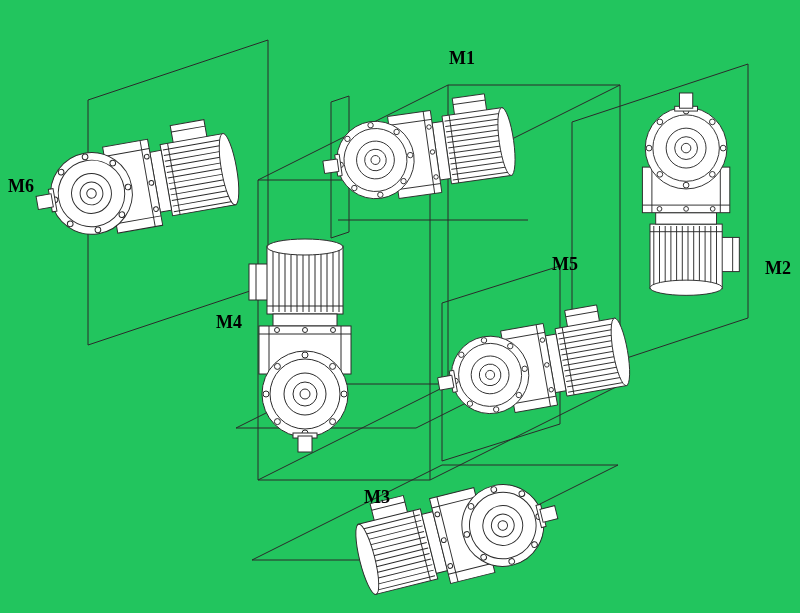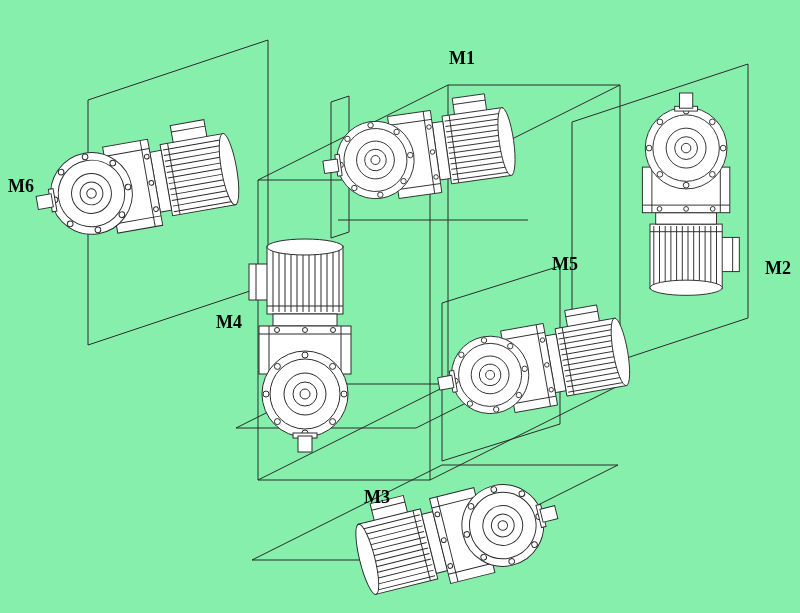--- a/index.html
+++ b/index.html
@@ -1,20 +1,20 @@
 <!DOCTYPE html>
 <html><head>
 <meta charset="utf-8">
 <style>
   html, body { margin: 0; padding: 0; background: #ffffff; }
   .canvas {
     position: relative;
     width: 800px;
     height: 613px;
-    background: #86efac;
+    background: #22c55e;
     overflow: hidden;
     font-family: "Liberation Serif", serif;
   }
   svg { display: block; }
   .ln { stroke: #2b2b2b; stroke-width: 1; fill: none; }
   .wh { stroke: #2b2b2b; stroke-width: 1; fill: #ffffff; }
   .lbl {
     font-family: "Liberation Serif", serif;
     font-weight: bold;
     font-size: 18px;

